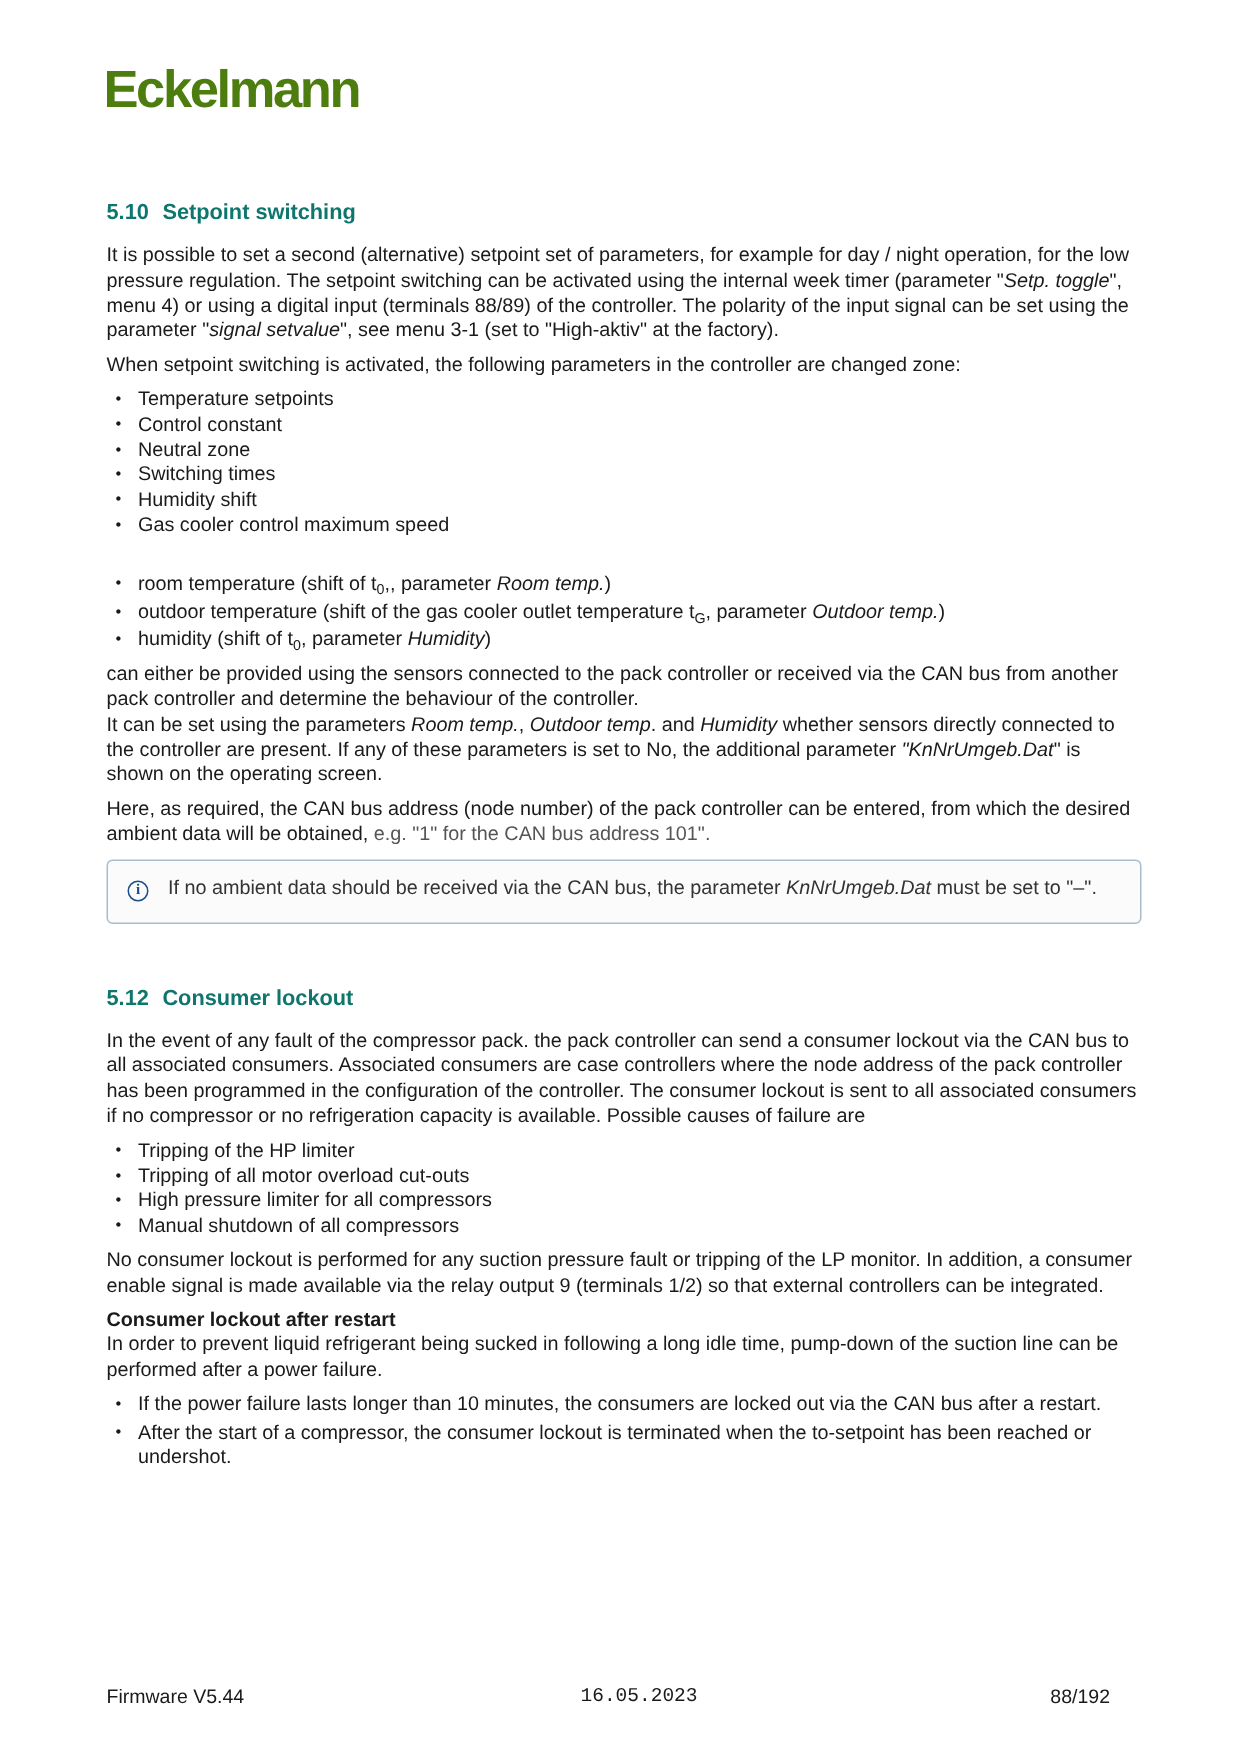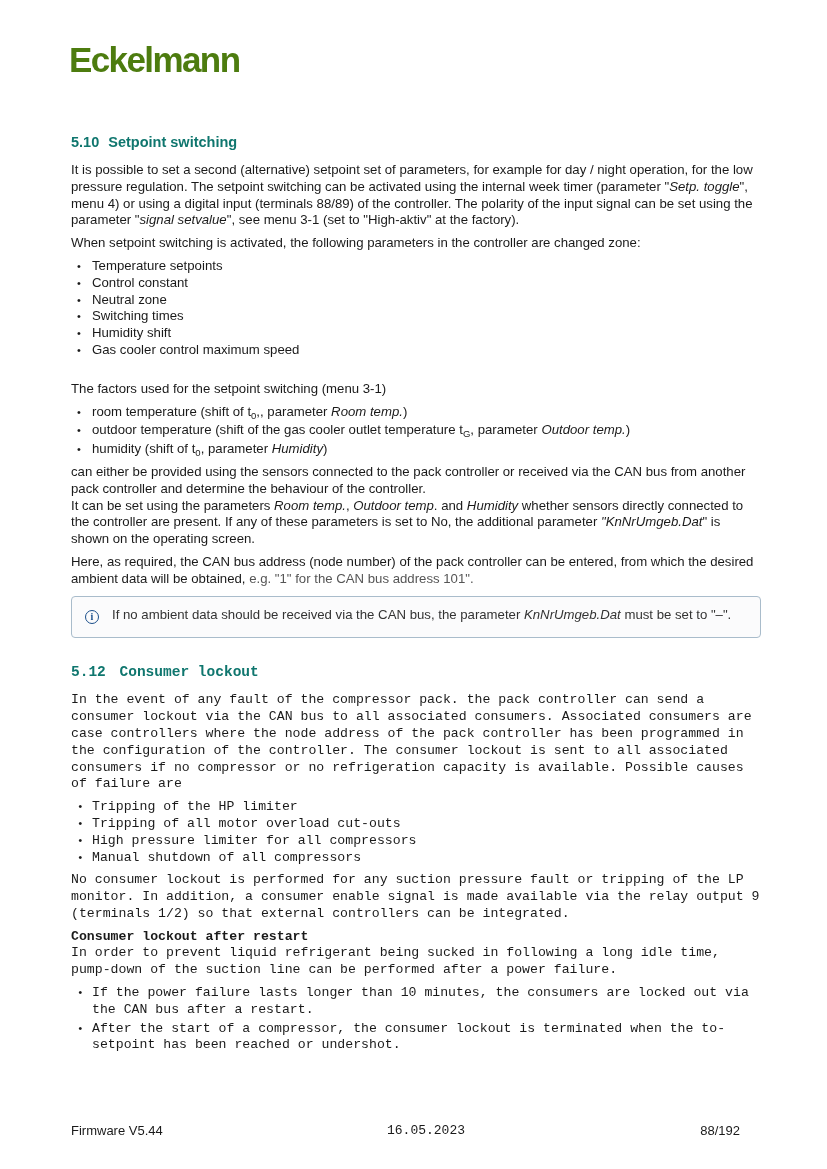--- a/index.html
+++ b/index.html
@@ -45,35 +45,34 @@
       <li>Temperature setpoints</li>
       <li>Control constant</li>
       <li>Neutral zone</li>
       <li>Switching times</li>
       <li>Humidity shift</li>
       <li>Gas cooler control maximum speed</li>
     </ul>
   </div>
 
   <div class="section" style="margin-top:22px;">
-    <p>The factors used for the setpoint switching (menu 3-1)</p>
     <ul class="loose">
       <li><span>room temperature (shift of t</span><span class="sub">0</span><span>,, parameter </span><i>Room temp.</i><span>)</span></li>
       <li><span>outdoor temperature (shift of the gas cooler outlet temperature t</span><span class="sub">G</span><span>, parameter </span><i>Outdoor temp.</i><span>)</span></li>
       <li><span>humidity (shift of t</span><span class="sub">0</span><span>, parameter </span><i>Humidity</i><span>)</span></li>
     </ul>
     <p style="margin-bottom:6px;"><span>can either be provided using the sensors connected to the pack controller or received via the CAN bus from another pack controller and determine the behaviour of the controller.</span><br><span>It can be set using the parameters </span><i>Room temp.</i><span>, </span><i>Outdoor temp</i><span>. and </span><i>Humidity</i><span> whether sensors directly connected to the controller are present. If any of these parameters is set to No, the additional parameter </span><i>"KnNrUmgeb.Dat</i><span>" is shown on the operating screen.</span></p>
     <p><span>Here, as required, the CAN bus address (node number) of the pack controller can be entered, from which the desired ambient data will be obtained, </span><span class="gray">e.g. "1" for the CAN bus address 101".</span></p>
     <div class="info">
       <span class="icon">i</span>
       <span>If no ambient data should be received via the CAN bus, the parameter </span><i>KnNrUmgeb.Dat</i><span> must be set to "–".</span>
     </div>
   </div>
 
-  <div class="section" style="margin-top:24px;font-family:Liberation Mono, monospace;">
+  <div class="section" style="margin-top:40px;">
     <h2><span class="num">5.12</span> <span>Consumer lockout</span></h2>
     <p>In the event of any fault of the compressor pack. the pack controller can send a consumer lockout via the CAN bus to all associated consumers. Associated consumers are case controllers where the node address of the pack controller has been programmed in the configuration of the controller. The consumer lockout is sent to all associated consumers if no compressor or no refrigeration capacity is available. Possible causes of failure are</p>
     <ul>
       <li>Tripping of the HP limiter</li>
       <li>Tripping of all motor overload cut-outs</li>
       <li>High pressure limiter for all compressors</li>
       <li>Manual shutdown of all compressors</li>
     </ul>
     <p>No consumer lockout is performed for any suction pressure fault or tripping of the LP monitor. In addition, a consumer enable signal is made available via the relay output 9 (terminals 1/2) so that external controllers can be integrated.</p>
     <div class="subhead">Consumer lockout after restart</div>

